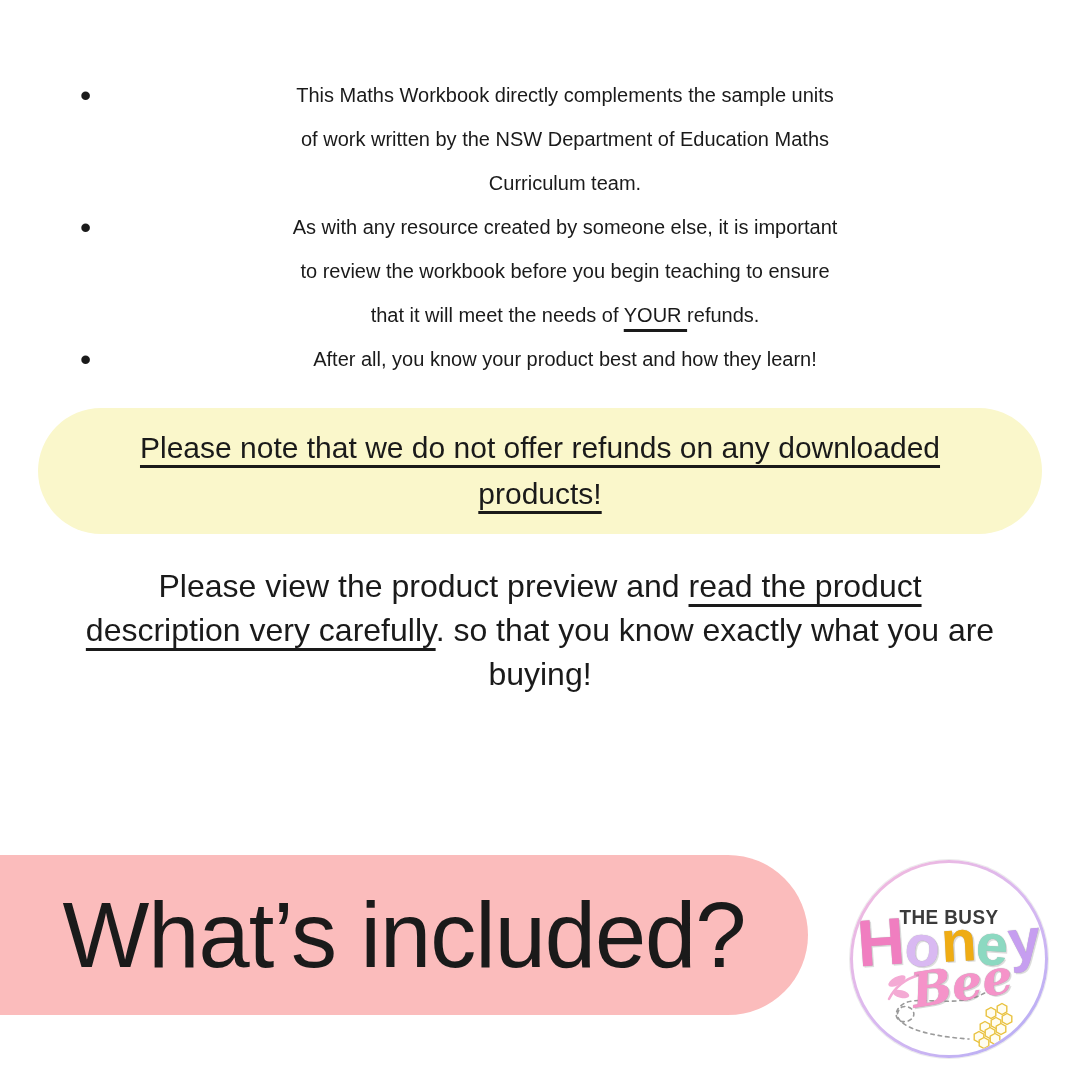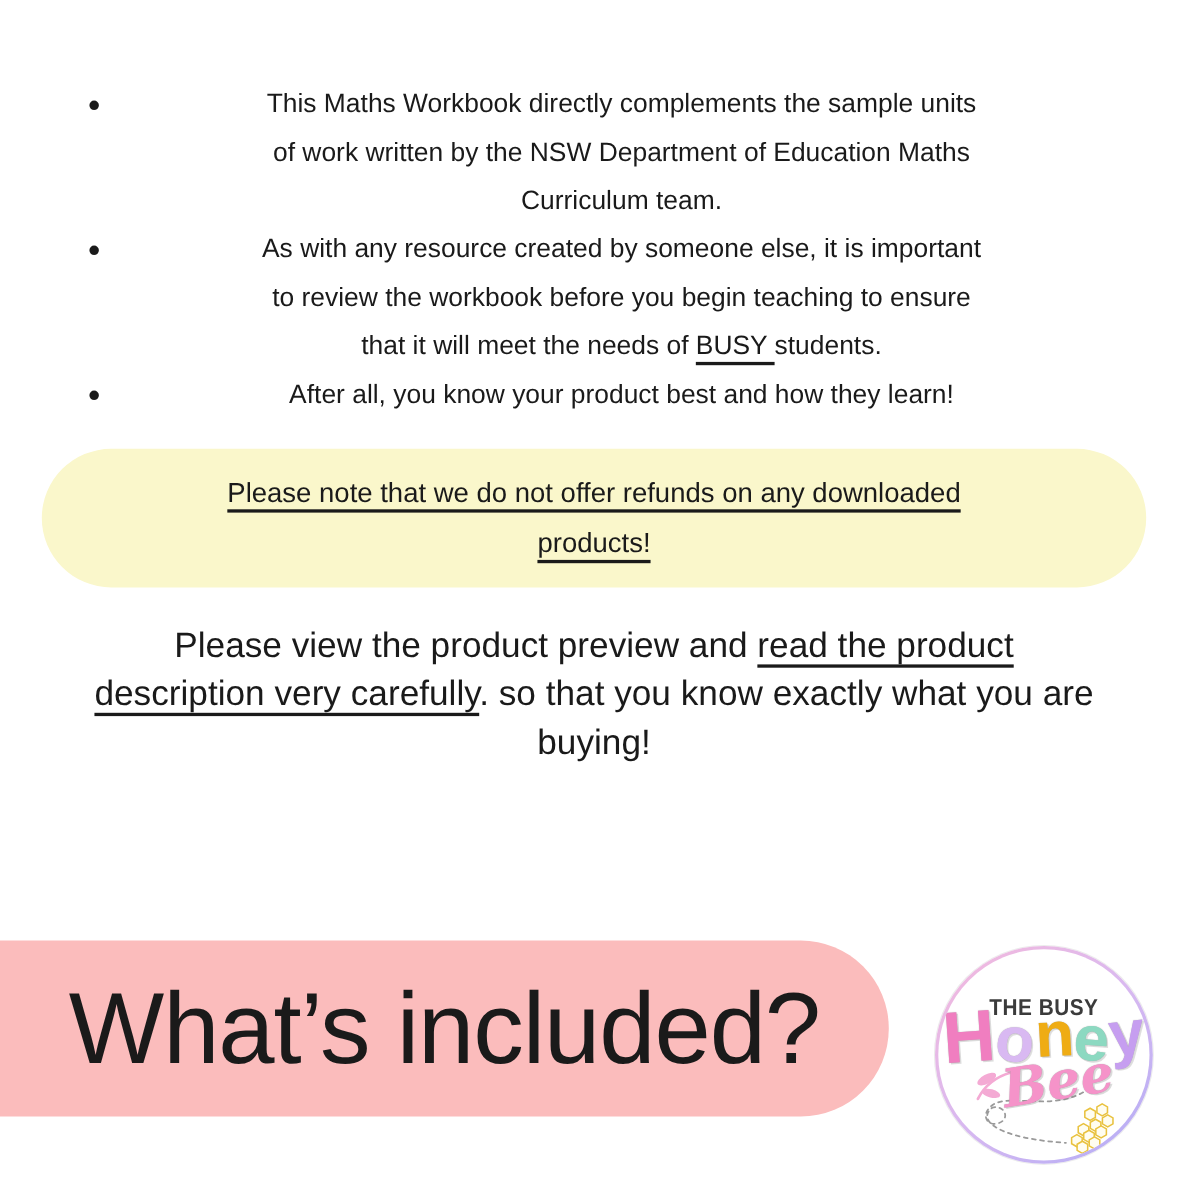--- a/index.html
+++ b/index.html
@@ -10,21 +10,21 @@
     color: var(--text, #1a1a1a);
     overflow: hidden;
   }
   .page { position: relative; width: 1080px; height: 1080px; overflow: hidden; }
 
   
   .bullets {
     list-style: none;
     margin: 73px 60px 0 60px;
     padding: 0;
-    font-size: 24px;
+    font-size: 20px;
     line-height: 44px;
   }
   .bullets li {
     position: relative;
     padding-left: 50px;
     text-align: center;
     white-space: pre-wrap;
   }
   .bullets li::before {
     content: "\2022";
@@ -42,21 +42,21 @@
   
   .note-box {
     margin: 27px 38px 0 38px;
     height: 126px;
     border-radius: 64px;
     background: var(--note_bg, #faf7cb);
     display: flex;
     align-items: center;
     justify-content: center;
     text-align: center;
-    font-size: 25px;
+    font-size: 30px;
     line-height: 46px;
     white-space: pre-wrap;
   }
 
   
   .preview-note {
     margin: 30px 50px 0 50px;
     text-align: center;
     font-size: 32px;
     line-height: 44px;
@@ -147,21 +147,21 @@
 <body>
 
 <div class="page">
 
   <ul class="bullets">
     <li><span>This Maths Workbook directly complements the sample units
 of work written by the NSW Department of Education Maths
 Curriculum team.</span></li>
     <li><span>As with any resource created by someone else, it is important
 to review the workbook before you begin teaching to ensure
-that it will meet the needs of </span><span class="u">BUSY </span><span>students.</span></li>
+that it will meet the needs of </span><span class="u">YOUR </span><span>refunds.</span></li>
     <li><span>After all, you know your product best and how they learn!</span></li>
   </ul>
 
   <div class="note-box">
     <div><span class="u">Please note that we do not offer refunds on any downloaded
 products!</span></div>
   </div>
 
   <p class="preview-note"><span>Please view the product preview and </span><span class="u">read the product
 description very carefully</span><span>. so that you know exactly what you are

